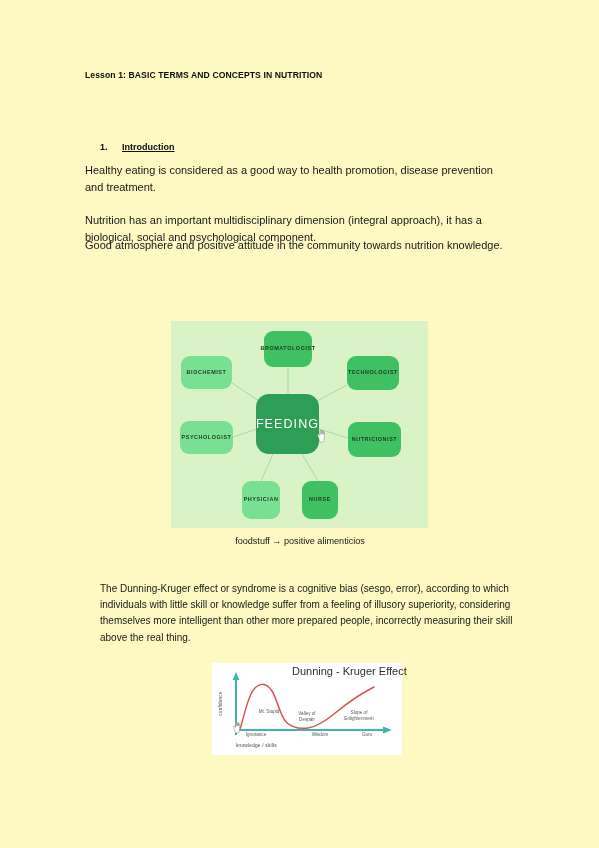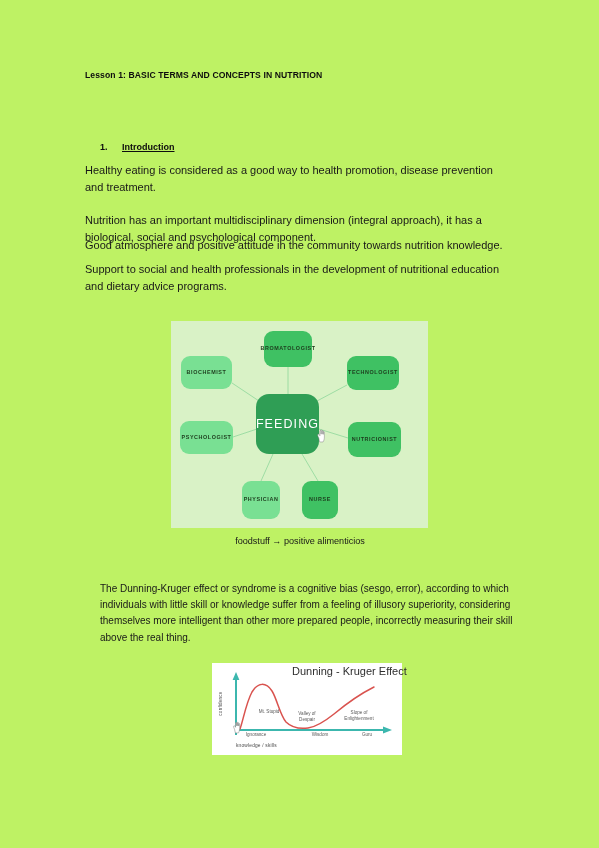--- a/index.html
+++ b/index.html
@@ -11,21 +11,21 @@
     width: 599px;
     height: 848px;
     position: relative;
     font-family: "Liberation Sans", sans-serif;
     overflow: hidden;
   }
 
   .page {
     position: absolute;
     inset: 0;
-    background: #bef264;
+    background: #fef9c3;
   }
 
   
   .doc-header {
     position: absolute;
     left: 85px;
     top: 70px;
     width: 430px;
     font-size: 8.6px;
     font-weight: bold;
@@ -228,21 +228,20 @@
   <div class="doc-header">Lesson 1: BASIC TERMS AND CONCEPTS IN NUTRITION</div>
 
 
   <div class="section-row">
     <span class="section-num">1.</span><span class="section-title">Introduction</span>
   </div>
 
   <div class="para p1">Healthy eating is considered as a good way to health promotion, disease prevention and treatment.</div>
   <div class="para p2">Nutrition has an important multidisciplinary dimension (integral approach), it has a biological, social and psychological component.</div>
   <div class="para p3">Good atmosphere and positive attitude in the community towards nutrition knowledge.</div>
-  <div class="para p4">Support to social and health professionals in the development of nutritional education and dietary advice programs.</div>
 
   <div class="mindmap">
 
     <svg class="links" viewBox="0 0 257 207" preserveAspectRatio="none">
       <g stroke="#8ed79a" stroke-width="0.8" fill="none">
         <line x1="117" y1="73" x2="117" y2="46"></line>
         <line x1="88" y1="80" x2="61" y2="62"></line>
         <line x1="146" y1="80" x2="176" y2="64"></line>
         <line x1="86" y1="108" x2="62" y2="116"></line>
         <line x1="148" y1="108" x2="177" y2="117"></line>

